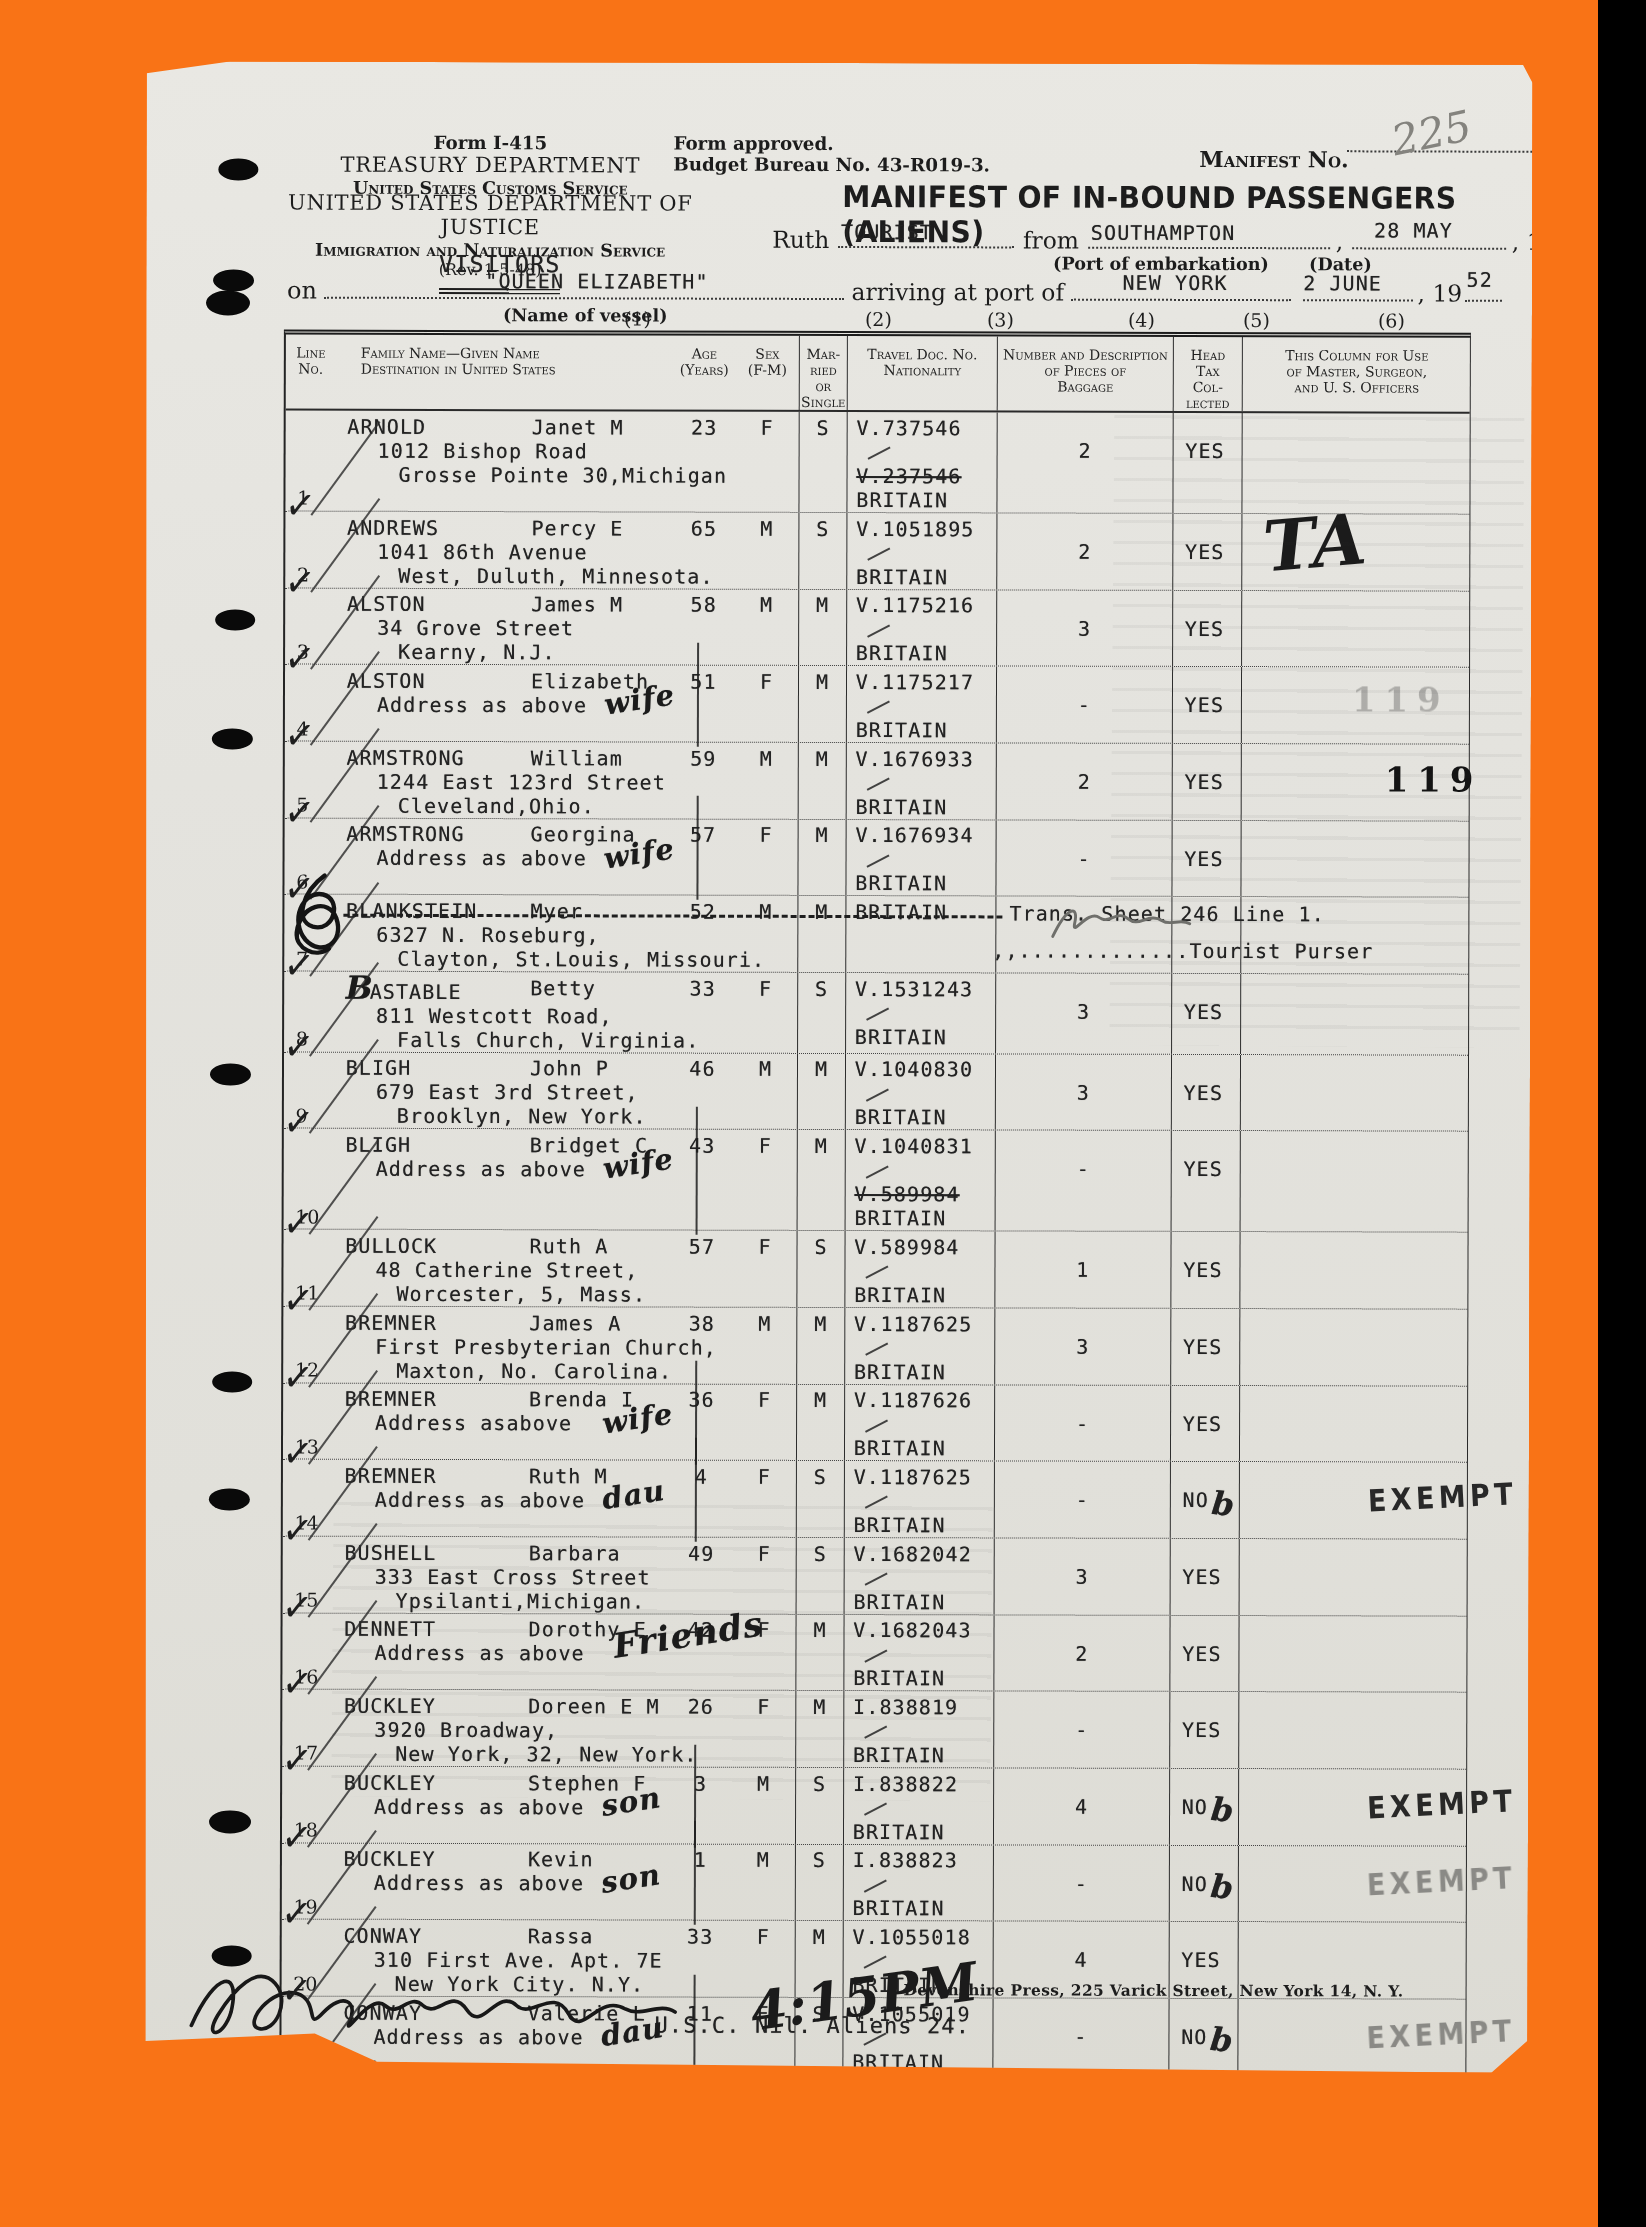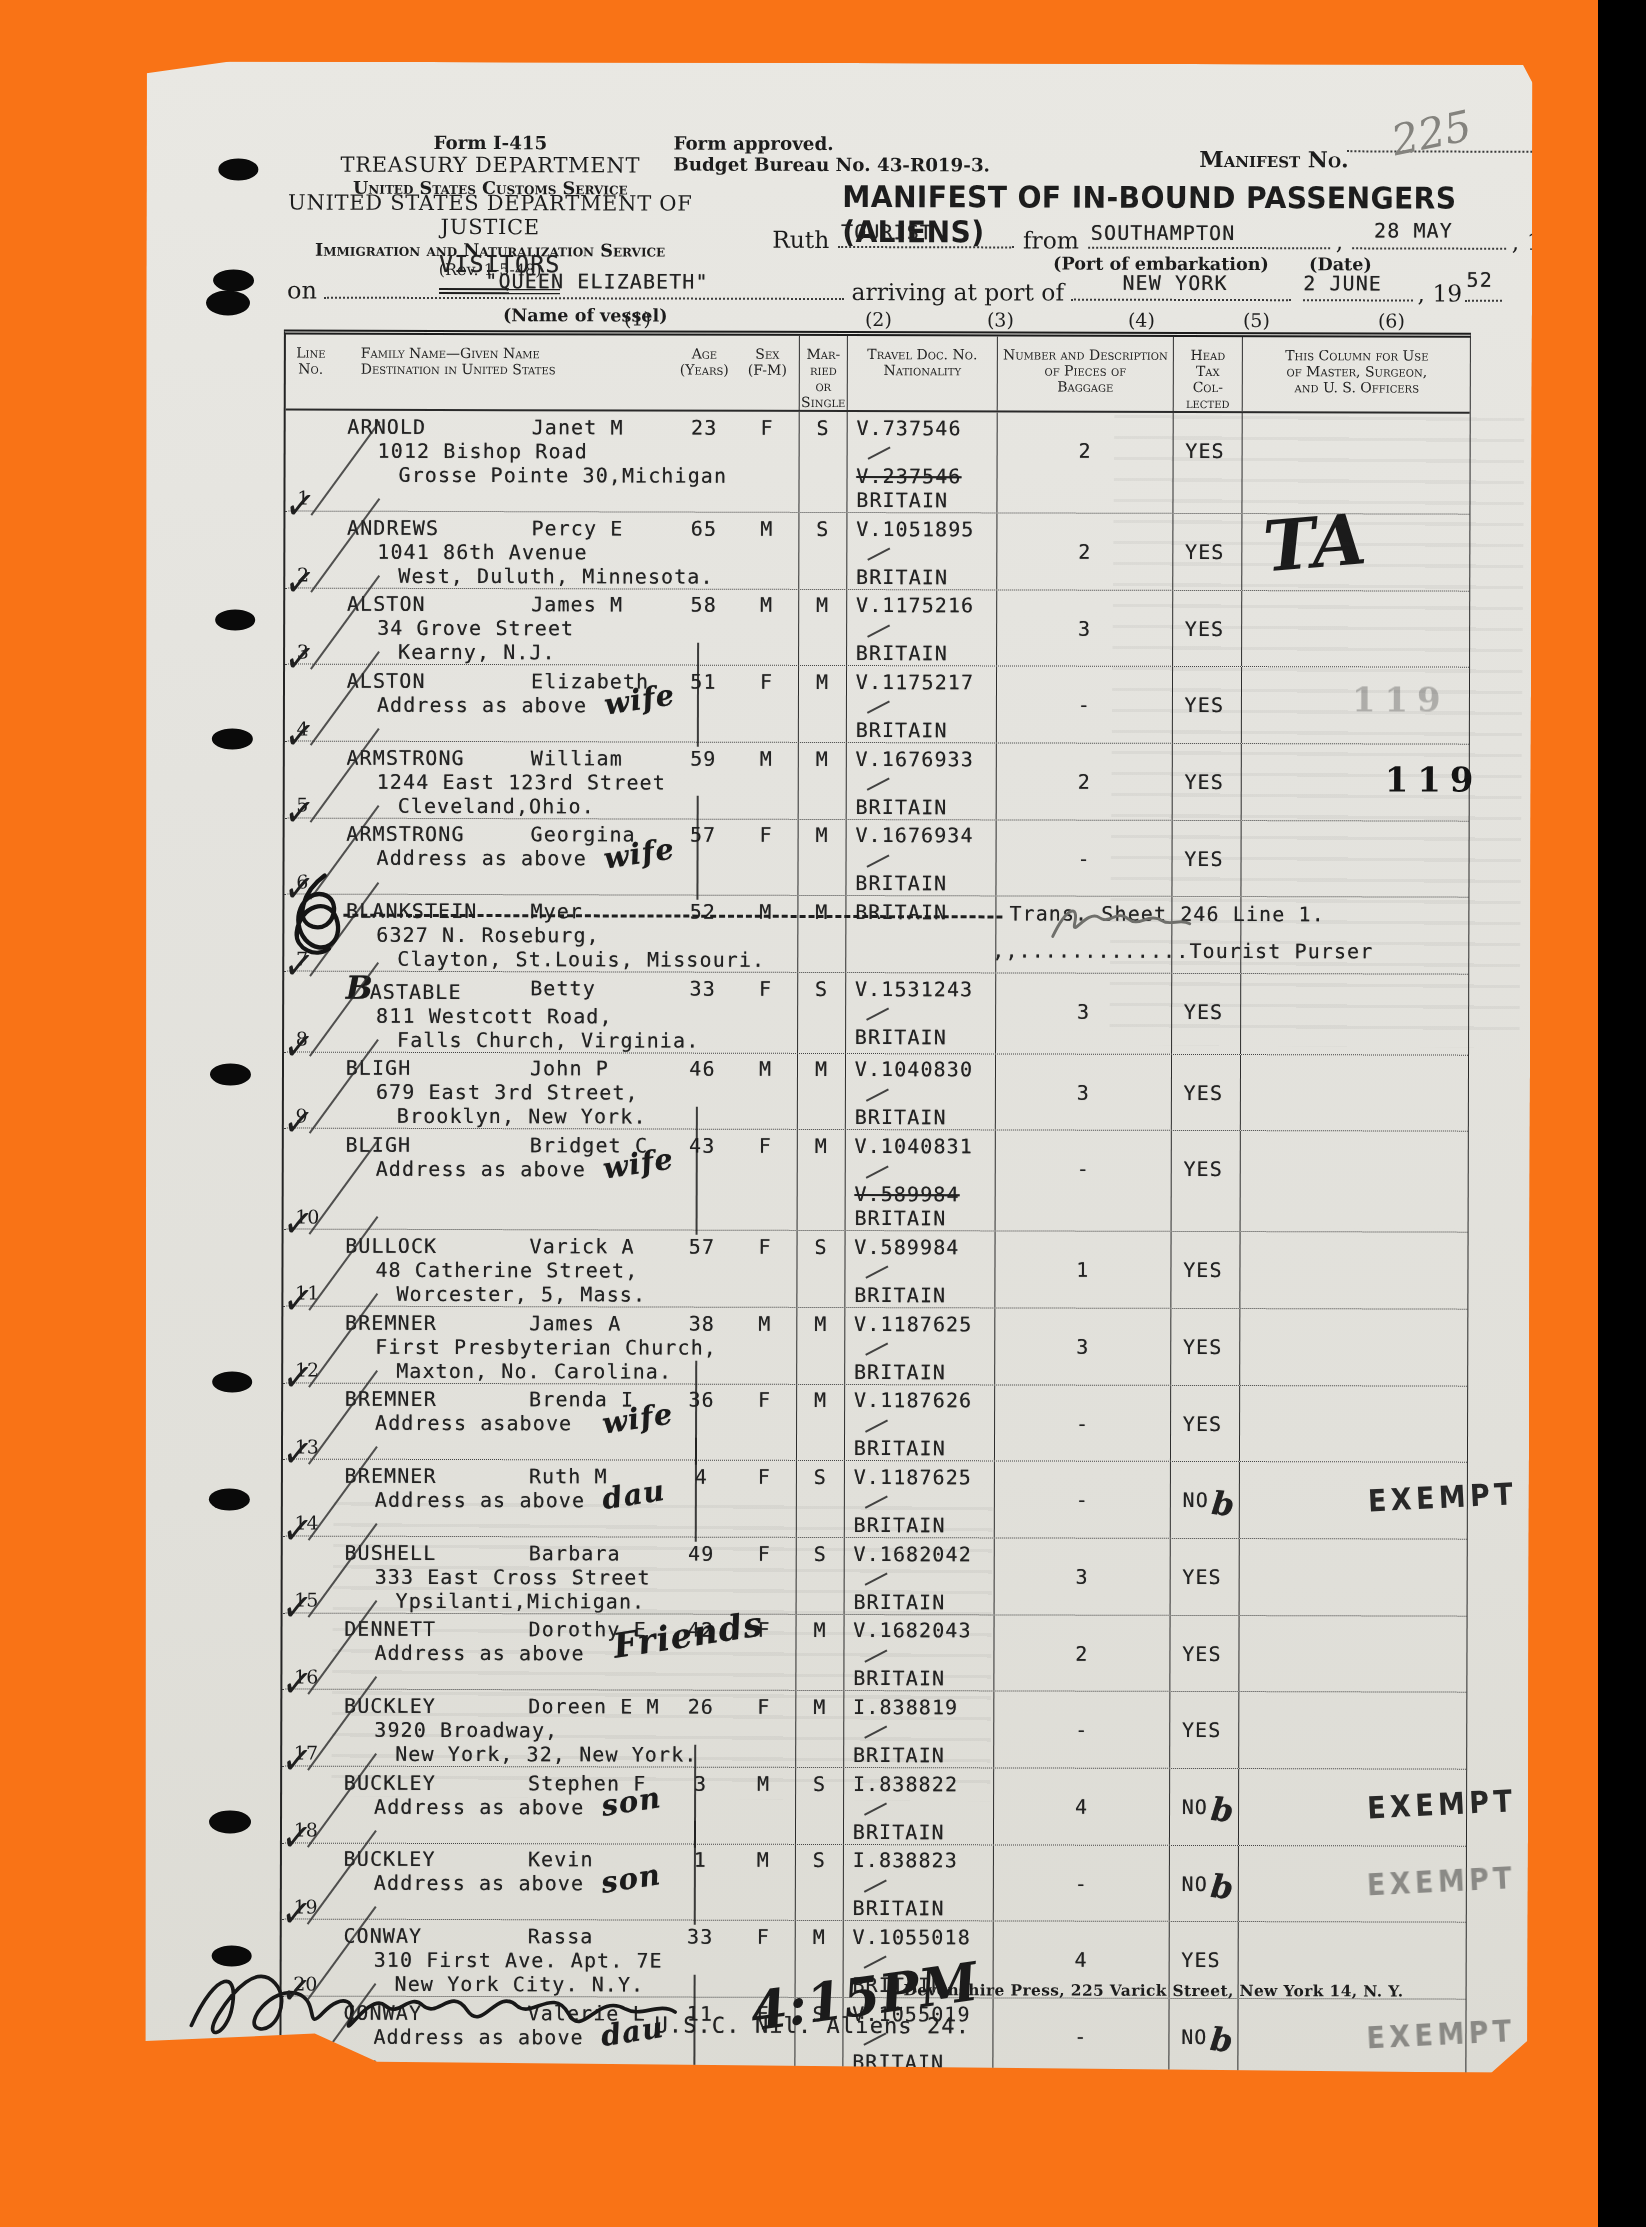--- a/index.html
+++ b/index.html
@@ -433,21 +433,21 @@
             <div class="xcell typed bl">YES</div>
             <div class="ocell bl"></div>
           </div>
           <div class="trow tall">
             <div class="lcell">
               <span class="lineno printed">11</span>
               <span class="check">✓</span>
               <span class="slash"></span>
             </div>
             <div class="ncell typed">
-              <div class="nline"><span>BULLOCK</span><span class="given">Varick A</span></div>
+              <div class="nline"><span>BULLOCK</span><span class="given">Ruth A</span></div>
               <div class="addr">48 Catherine Street,</div>
               <div class="addr a2">Worcester, 5, Mass.</div>
             </div>
             <div class="acell typed">57</div>
             <div class="scell typed">F</div>
             <div class="mcell typed bl">S</div>
             <div class="dcell typed bl">
               <div>V.589984<span class="tick"></span></div>
               <div>BRITAIN</div>
             </div>

